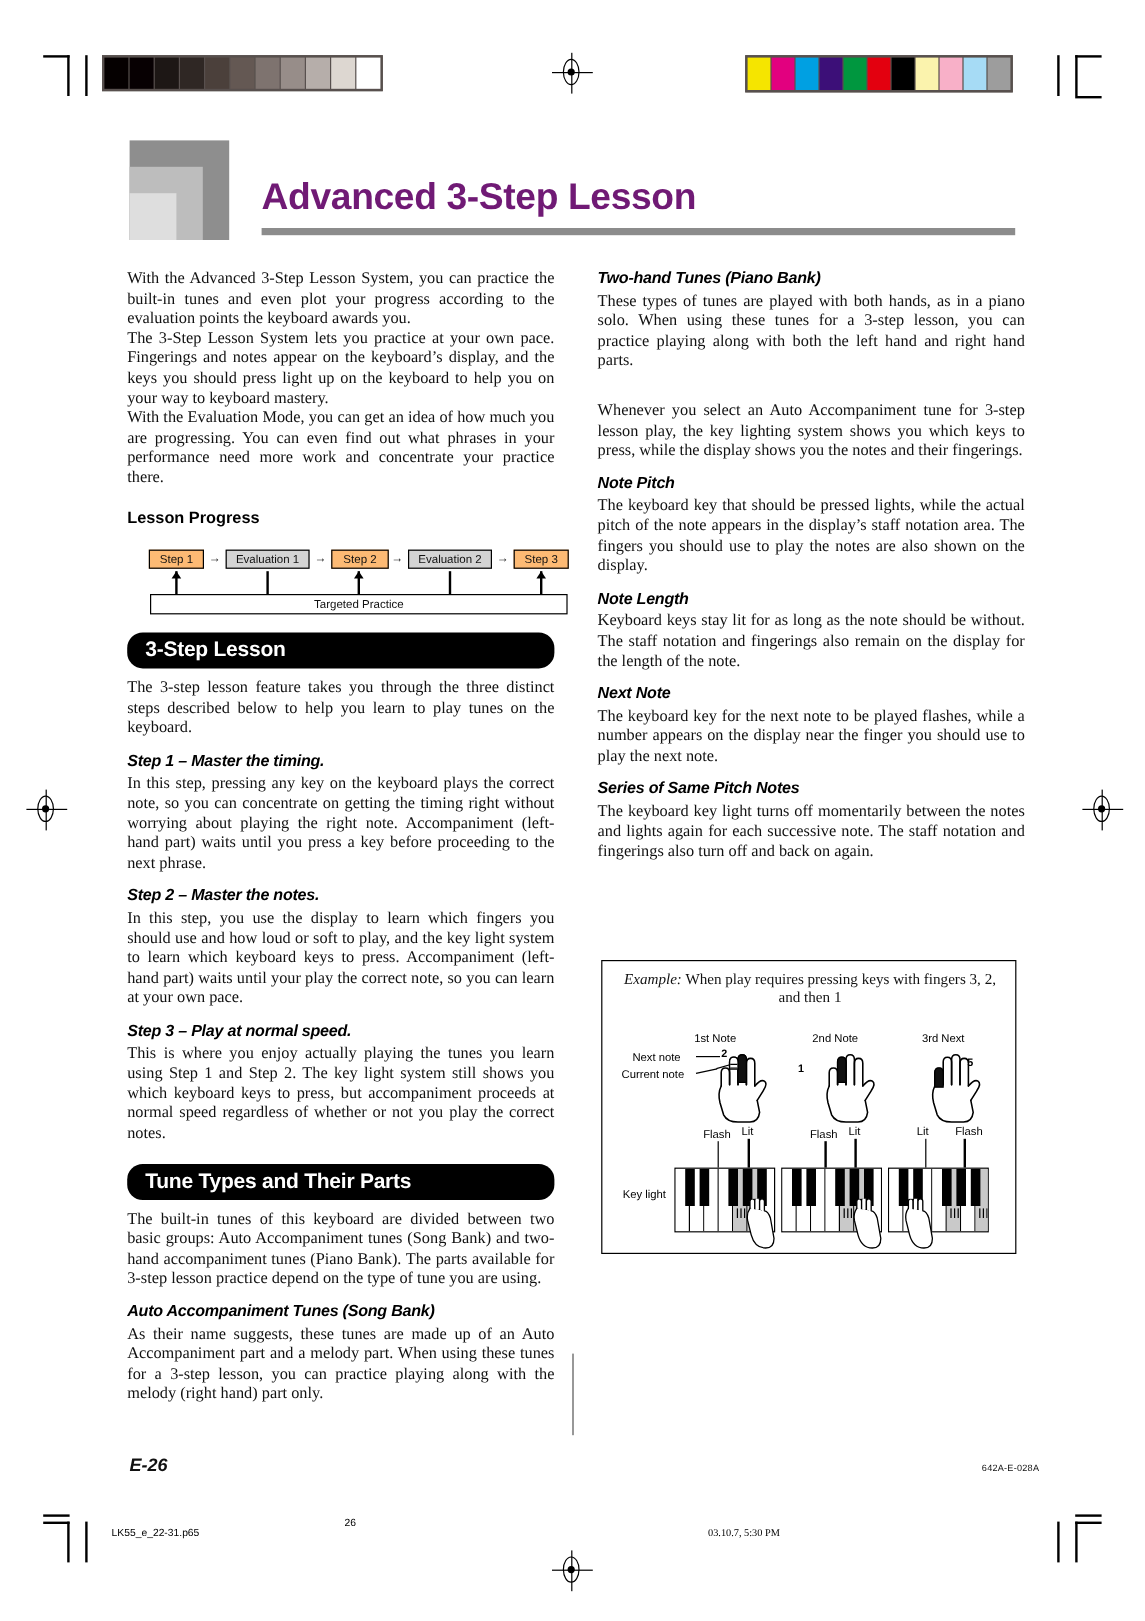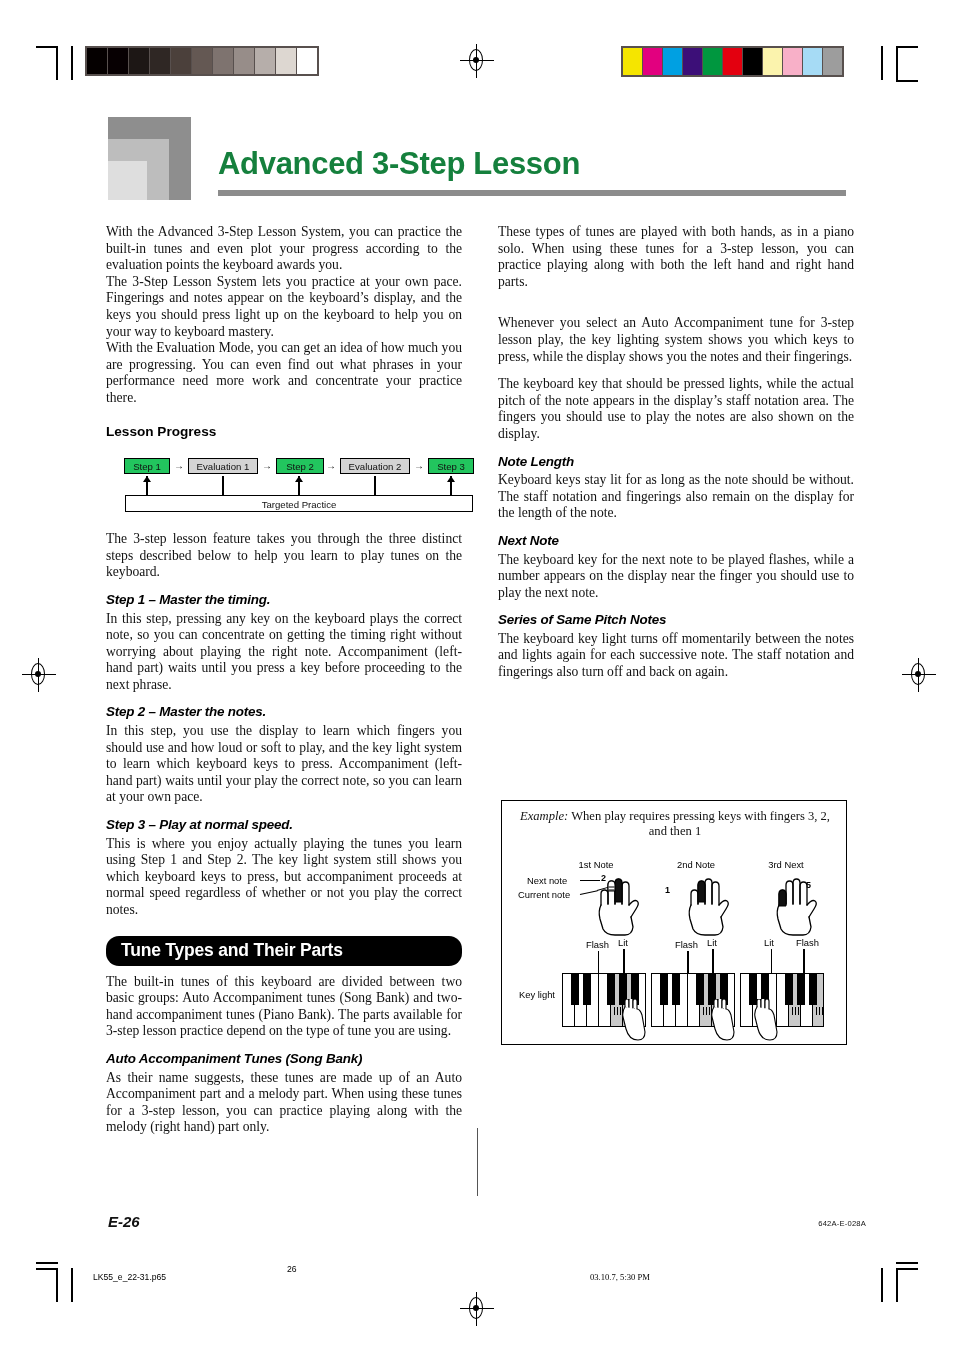--- a/index.html
+++ b/index.html
@@ -14,41 +14,41 @@
   .reg .vl{position:absolute;left:12px;top:-4px;width:1px;height:34px;background:#000;}
   .reg .hl{position:absolute;left:-4px;top:12px;width:34px;height:1px;background:#000;}
 
   .swatchbar{position:absolute;display:flex;border:1px solid #58504e;background:#58504e;gap:1px;padding:1px;box-sizing:content-box;}
   .swatchbar i{display:block;width:20px;height:26px;}
   .colorbar i{width:19px;height:27px;}
 
   
   .hdr-blocks{position:absolute;}
   .hb{position:absolute;}
-  .title{position:absolute;font-family:"Liberation Sans",sans-serif;font-weight:bold;font-size:31px;letter-spacing:-0.3px;color:#15803d;}
+  .title{position:absolute;font-family:"Liberation Sans",sans-serif;font-weight:bold;font-size:31px;letter-spacing:-0.3px;color:#701a75;}
   .title-rule{position:absolute;height:6px;background:#8c8c8c;}
 
   
   .col{position:absolute;width:356px;font-size:13.6px;line-height:16.6px;text-align:justify;}
   .col.left{left:106px;top:224px;}
   .col.right{left:498px;top:224px;}
   .col p{margin:0 0 0 0;text-align:justify;text-justify:inter-word;}
   .gap{height:11px;}
   .gap-sm{height:7px;}
   .gap-lg{height:17px;}
 
   h4.sub{font-family:"Liberation Sans",sans-serif;font-size:13.4px;font-style:italic;font-weight:bold;margin:0 0 2px 0;color:#000;letter-spacing:-0.2px;}
   h4.plain{font-family:"Liberation Sans",sans-serif;font-size:13.6px;font-weight:bold;font-style:normal;margin:0 0 6px 0;color:#000;}
 
   .bar{background:#000;color:#fff;border-radius:13px;font-family:"Liberation Sans",sans-serif;
        font-weight:bold;font-size:17.5px;padding:4px 0 5px 15px;line-height:21px;letter-spacing:-0.2px;}
 
   
   .lp{position:relative;width:330px;height:70px;margin:6px 0 0 18px;font-family:"Liberation Sans",sans-serif;font-size:9.6px;}
-  .lp .box{position:absolute;border:1.1px solid #000;background:#22c55e;height:16px;line-height:16px;text-align:center;box-sizing:border-box;}
+  .lp .box{position:absolute;border:1.1px solid #000;background:#fdba74;height:16px;line-height:16px;text-align:center;box-sizing:border-box;}
   .lp .box.sh{background:#d4d4d4;}
   .lp .ar{position:absolute;font-size:10px;line-height:16px;}
   .lp .tp{position:absolute;left:22px;top:49px;width:308px;height:17px;border:1.1px solid #000;background:#fff;
           text-align:center;line-height:17px;box-sizing:border-box;}
   .lp .va{position:absolute;width:10px;height:26px;}
   .lp .va .stem{position:absolute;left:4px;top:0;width:2.4px;height:26px;background:#000;}
   .lp .va .hu{position:absolute;left:0.5px;top:0;width:0;height:0;border-left:4.5px solid transparent;border-right:4.5px solid transparent;border-bottom:6px solid #000;}
   .lp .va .hd{position:absolute;left:0.5px;bottom:0;width:0;height:0;border-left:4.5px solid transparent;border-right:4.5px solid transparent;border-top:6px solid #000;}
 
   
@@ -195,20 +195,21 @@
           <div class="hd"></div>
         </div>
         <div class="va" style="left: 322px; top: 30px;">
           <div class="stem"></div>
           <div class="hu"></div>
         </div>
         <div class="tp" style="left: 1px; width: 348px;">Targeted Practice</div>
       </div>
 
     <div class="gap-sm"></div>
+    <div class="bar" style="margin-top:4px;">3-Step Lesson</div>
     <div style="height:8px;"></div>
     <p>The 3-step lesson feature takes you through the three distinct steps described below to help you learn to play tunes on the keyboard.</p>
 
     <div class="gap"></div>
     <h4 class="sub">Step 1 – Master the timing.</h4>
     <p>In this step, pressing any key on the keyboard plays the correct note, so you can concentrate on getting the timing right without worrying about playing the right note. Accompaniment (left-hand part) waits until you press a key before proceeding to the next phrase.</p>
 
     <div class="gap"></div>
     <h4 class="sub">Step 2 – Master the notes.</h4>
     <p>In this step, you use the display to learn which fingers you should use and how loud or soft to play, and the key light system to learn which keyboard keys to press. Accompaniment (left-hand part) waits until your play the correct note, so you can learn at your own pace.</p>
@@ -221,27 +222,29 @@
     <div class="bar">Tune Types and Their Parts</div>
     <div style="height:8px;"></div>
     <p>The built-in tunes of this keyboard are divided between two basic groups: Auto Accompaniment tunes (Song Bank) and two-hand accompaniment tunes (Piano Bank). The parts available for 3-step lesson practice depend on the type of tune you are using.</p>
 
     <div class="gap"></div>
     <h4 class="sub">Auto Accompaniment Tunes (Song Bank)</h4>
     <p>As their name suggests, these tunes are made up of an Auto Accompaniment part and a melody part. When using these tunes for a 3-step lesson, you can practice playing along with the melody (right hand) part only.</p>
   </div>
 
   <div class="col right">
+    <h4 class="sub">Two-hand Tunes (Piano Bank)</h4>
     <p>These types of tunes are played with both hands, as in a piano solo. When using these tunes for a 3-step lesson, you can practice playing along with both the left hand and right hand parts.</p>
 
     <div class="gap-lg"></div>
     <div style="height:8px;"></div>
     <p>Whenever you select an Auto Accompaniment tune for 3-step lesson play, the key lighting system shows you which keys to press, while the display shows you the notes and their fingerings.</p>
 
     <div class="gap"></div>
+    <h4 class="sub">Note Pitch</h4>
     <p>The keyboard key that should be pressed lights, while the actual pitch of the note appears in the display’s staff notation area. The fingers you should use to play the notes are also shown on the display.</p>
 
     <div class="gap"></div>
     <h4 class="sub">Note Length</h4>
     <p>Keyboard keys stay lit for as long as the note should be without. The staff notation and fingerings also remain on the display for the length of the note.</p>
 
     <div class="gap"></div>
     <h4 class="sub">Next Note</h4>
     <p>The keyboard key for the next note to be played flashes, while a number appears on the display near the finger you should use to play the next note.</p>
 

